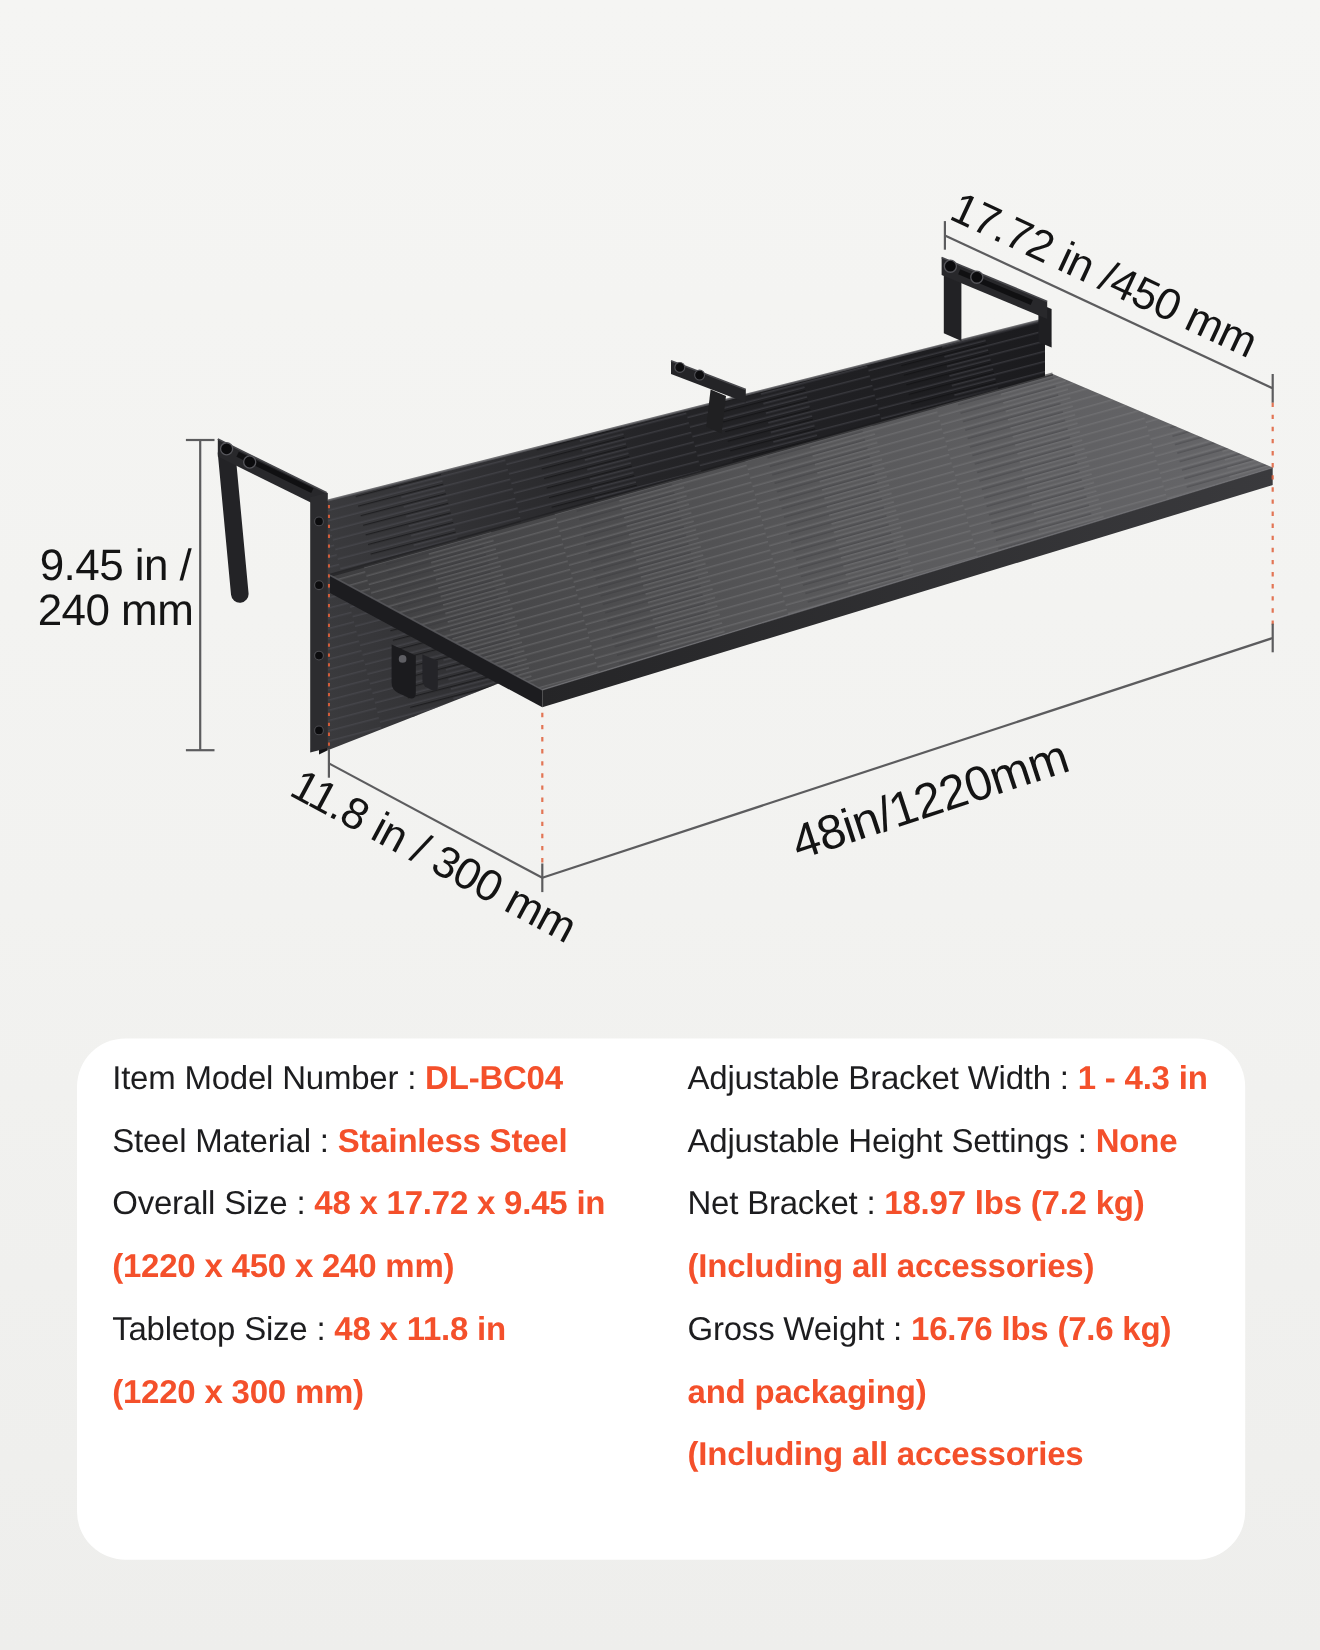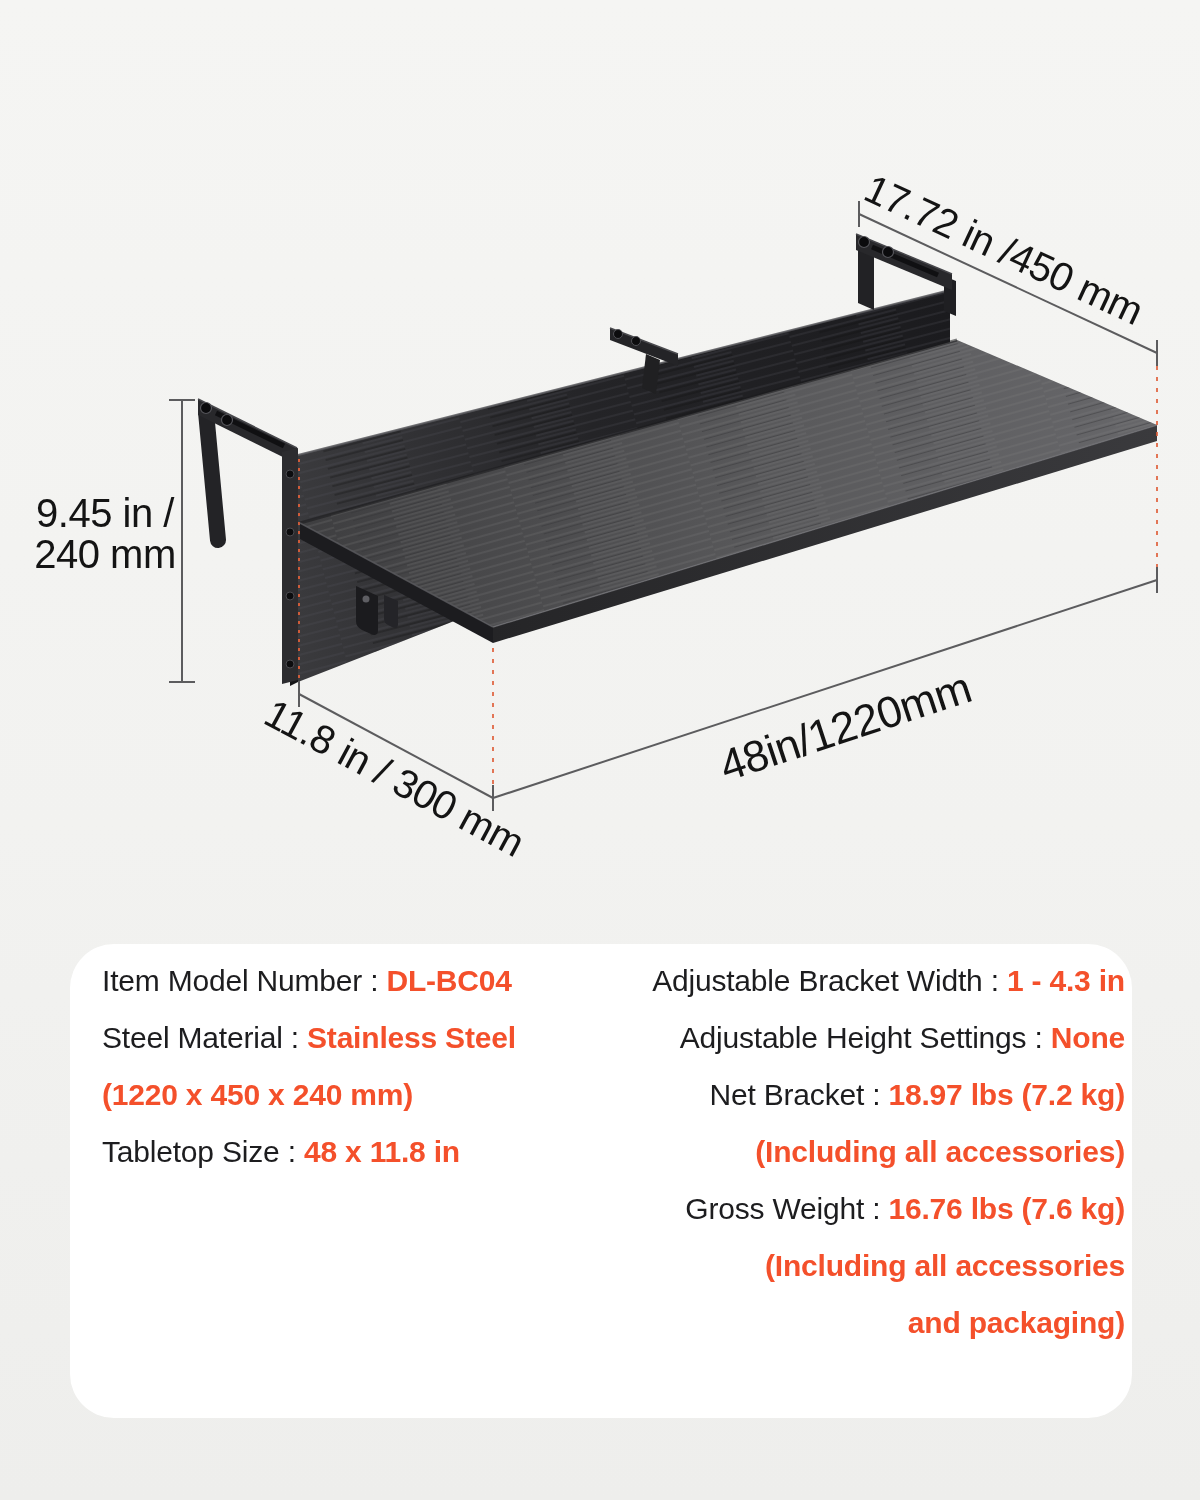--- a/index.html
+++ b/index.html
@@ -6,21 +6,21 @@
   body{background:#e9e9e7;font-family:"Liberation Sans","DejaVu Sans",sans-serif;}
   .stage{position:relative;width:1200px;height:1500px;overflow:hidden;
          background:linear-gradient(180deg,#f5f5f3 0%,#f2f2f0 55%,#eeeeec 100%);}
   .diagram{position:absolute;left:0;top:0;width:1200px;height:940px;}
   .dim-text{font-size:40px;font-weight:500;fill:#141414;letter-spacing:-0.5px;}
   .dim-text-lg{font-size:44px;font-weight:500;fill:#141414;letter-spacing:-0.5px;}
   .spec-card{position:absolute;left:70px;top:944px;width:1062px;height:474px;
              background:#ffffff;border-radius:44px;}
   .spec-col{position:absolute;top:952px;line-height:57px;font-size:30px;}
   .spec-col.left{left:102px;width:500px;}
-  .spec-col.right{left:625px;width:500px;text-align:right;}
+  .spec-col.right{left:625px;width:500px;}
   .spec-row{white-space:nowrap;height:57px;}
   .spec-label{color:#1d1d1f;font-weight:400;letter-spacing:-0.2px;}
   .spec-value{color:#F4502B;font-weight:700;letter-spacing:-0.2px;}
 </style>
 </head>
 <body>
 
 <div class="stage">
 
   <svg class="diagram" viewBox="0 0 1200 940">
@@ -136,27 +136,29 @@
     <text class="dim-text" text-anchor="middle" transform="translate(388,790) rotate(28.2)">11.8 in / 300 mm</text>
 
     <text class="dim-text-lg" text-anchor="middle" transform="translate(850,741) rotate(-18.2)">48in/1220mm</text>
   </svg>
 
   <div class="spec-card"></div>
 
   <div class="spec-col left">
     <div class="spec-row"><span class="spec-label">Item Model Number : </span><span class="spec-value">DL-BC04</span></div>
     <div class="spec-row"><span class="spec-label">Steel Material : </span><span class="spec-value">Stainless Steel</span></div>
+    <div class="spec-row"><span class="spec-label">Overall Size : </span><span class="spec-value">48 x 17.72 x 9.45 in</span></div>
     <div class="spec-row"><span class="spec-label"></span><span class="spec-value">(1220 x 450 x 240 mm)</span></div>
     <div class="spec-row"><span class="spec-label">Tabletop Size : </span><span class="spec-value">48 x 11.8 in</span></div>
+    <div class="spec-row"><span class="spec-label"></span><span class="spec-value">(1220 x 300 mm)</span></div>
   </div>
 
   <div class="spec-col right">
     <div class="spec-row"><span class="spec-label">Adjustable Bracket Width : </span><span class="spec-value">1 - 4.3 in</span></div>
     <div class="spec-row"><span class="spec-label">Adjustable Height Settings : </span><span class="spec-value">None</span></div>
     <div class="spec-row"><span class="spec-label">Net Bracket : </span><span class="spec-value">18.97 lbs (7.2 kg)</span></div>
     <div class="spec-row"><span class="spec-label"></span><span class="spec-value">(Including all accessories)</span></div>
     <div class="spec-row"><span class="spec-label">Gross Weight : </span><span class="spec-value">16.76 lbs (7.6 kg)</span></div>
+    <div class="spec-row"><span class="spec-label"></span><span class="spec-value">and packaging)</span></div>
     <div class="spec-row"><span class="spec-label"></span><span class="spec-value">(Including all accessories</span></div>
-    <div class="spec-row"><span class="spec-label"></span><span class="spec-value">and packaging)</span></div>
   </div>
 
 </div>
 
 </body></html>

